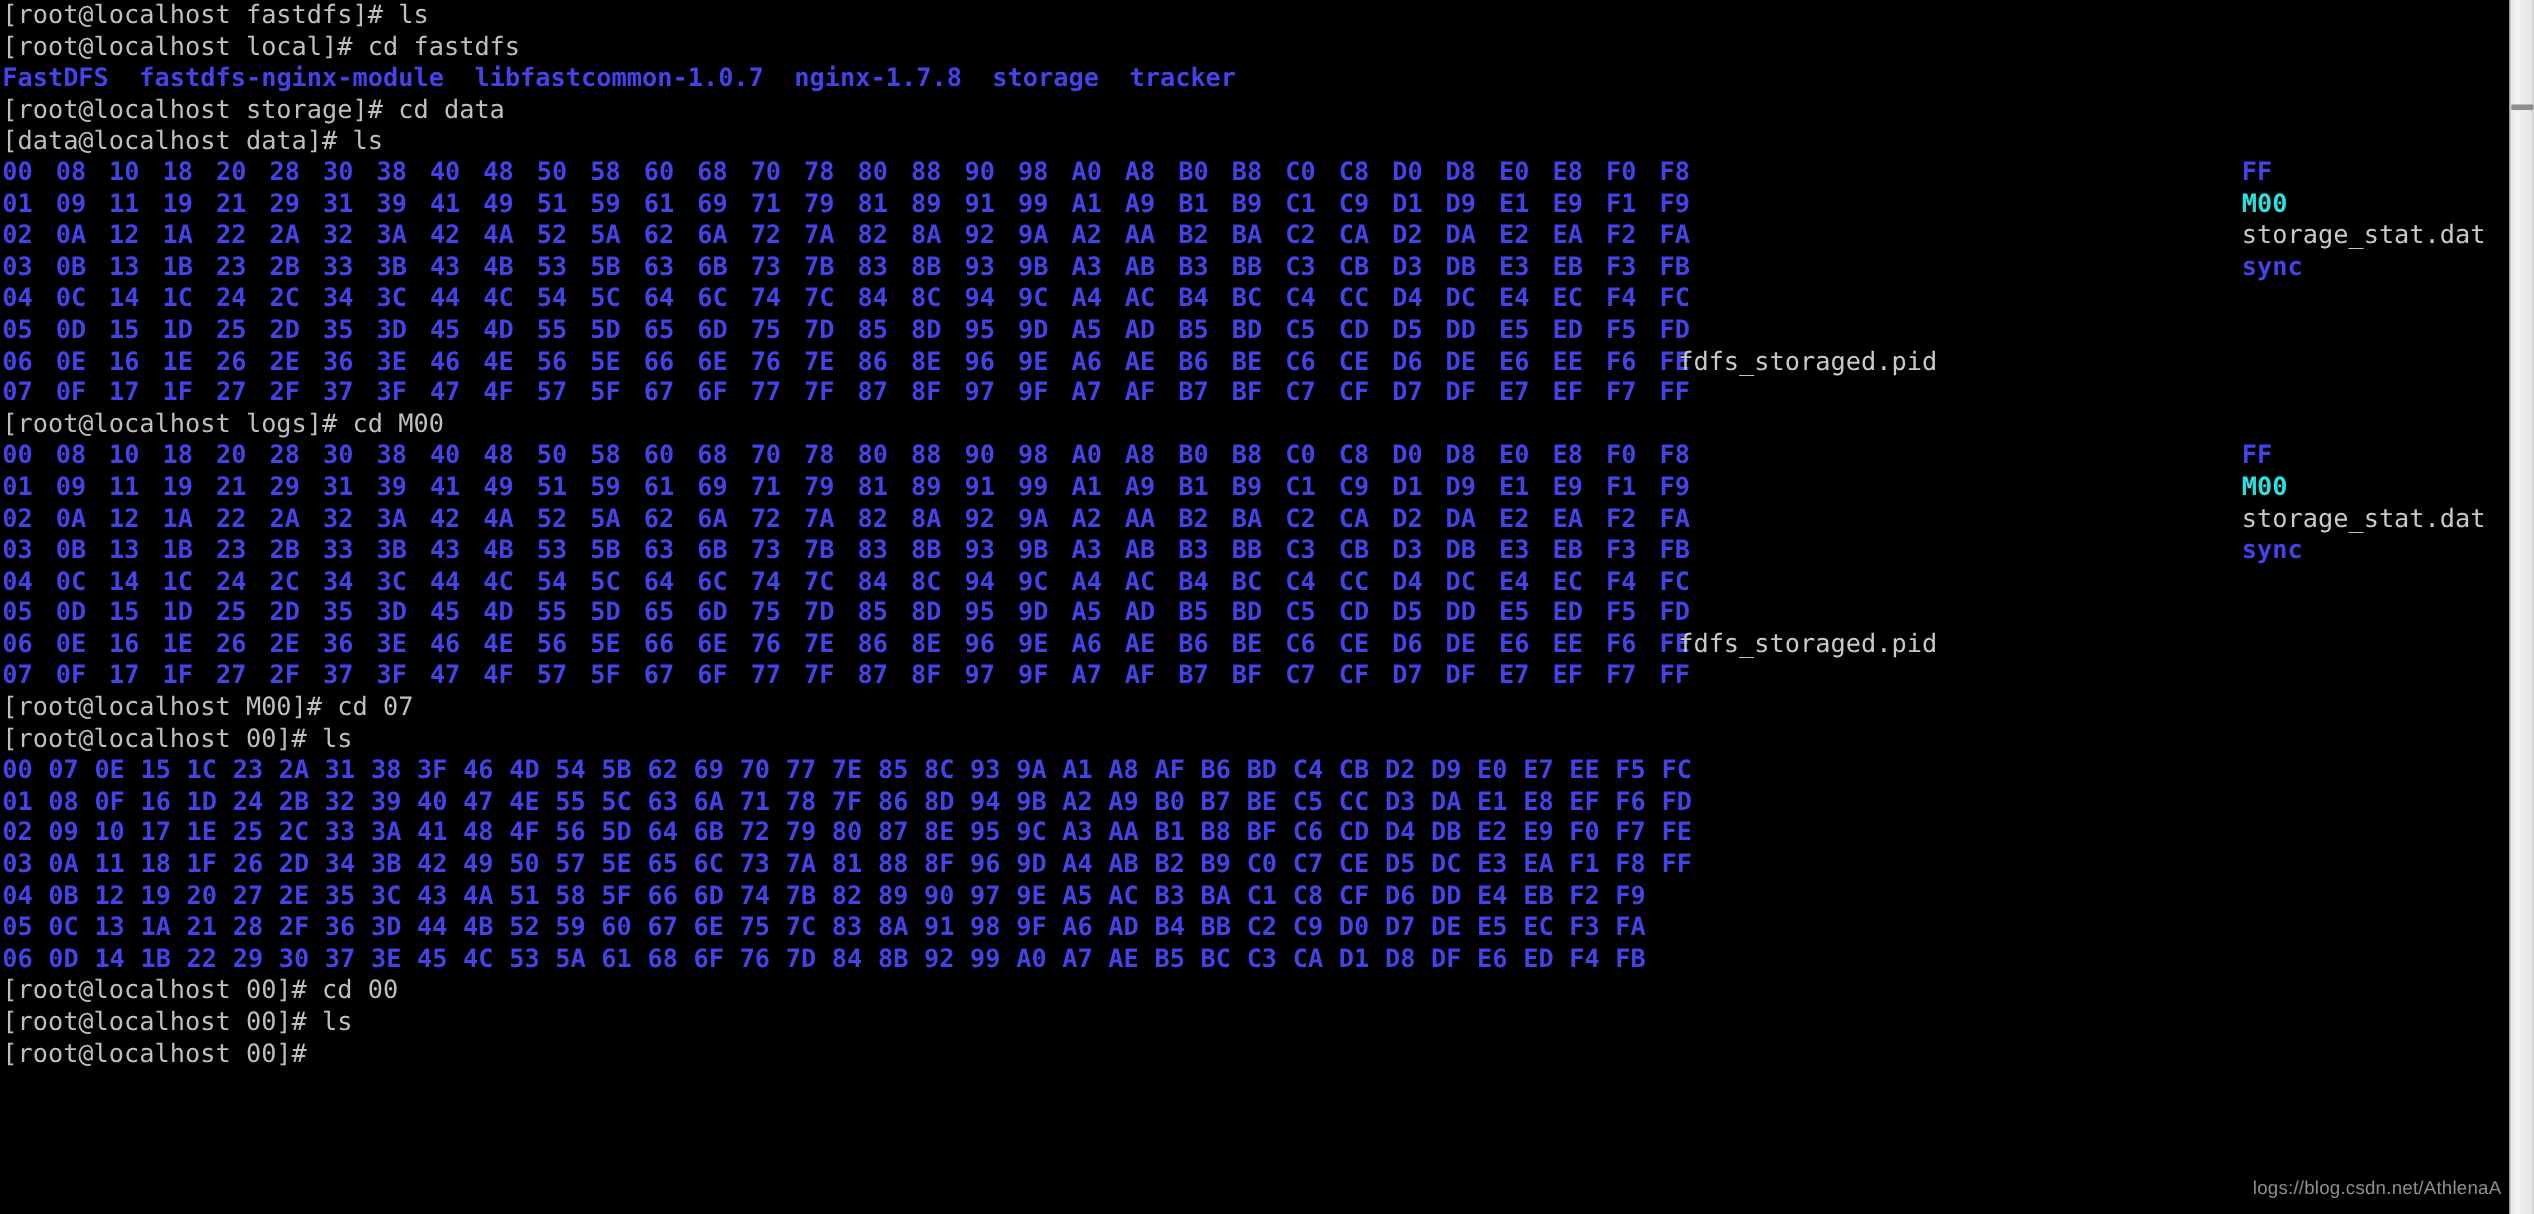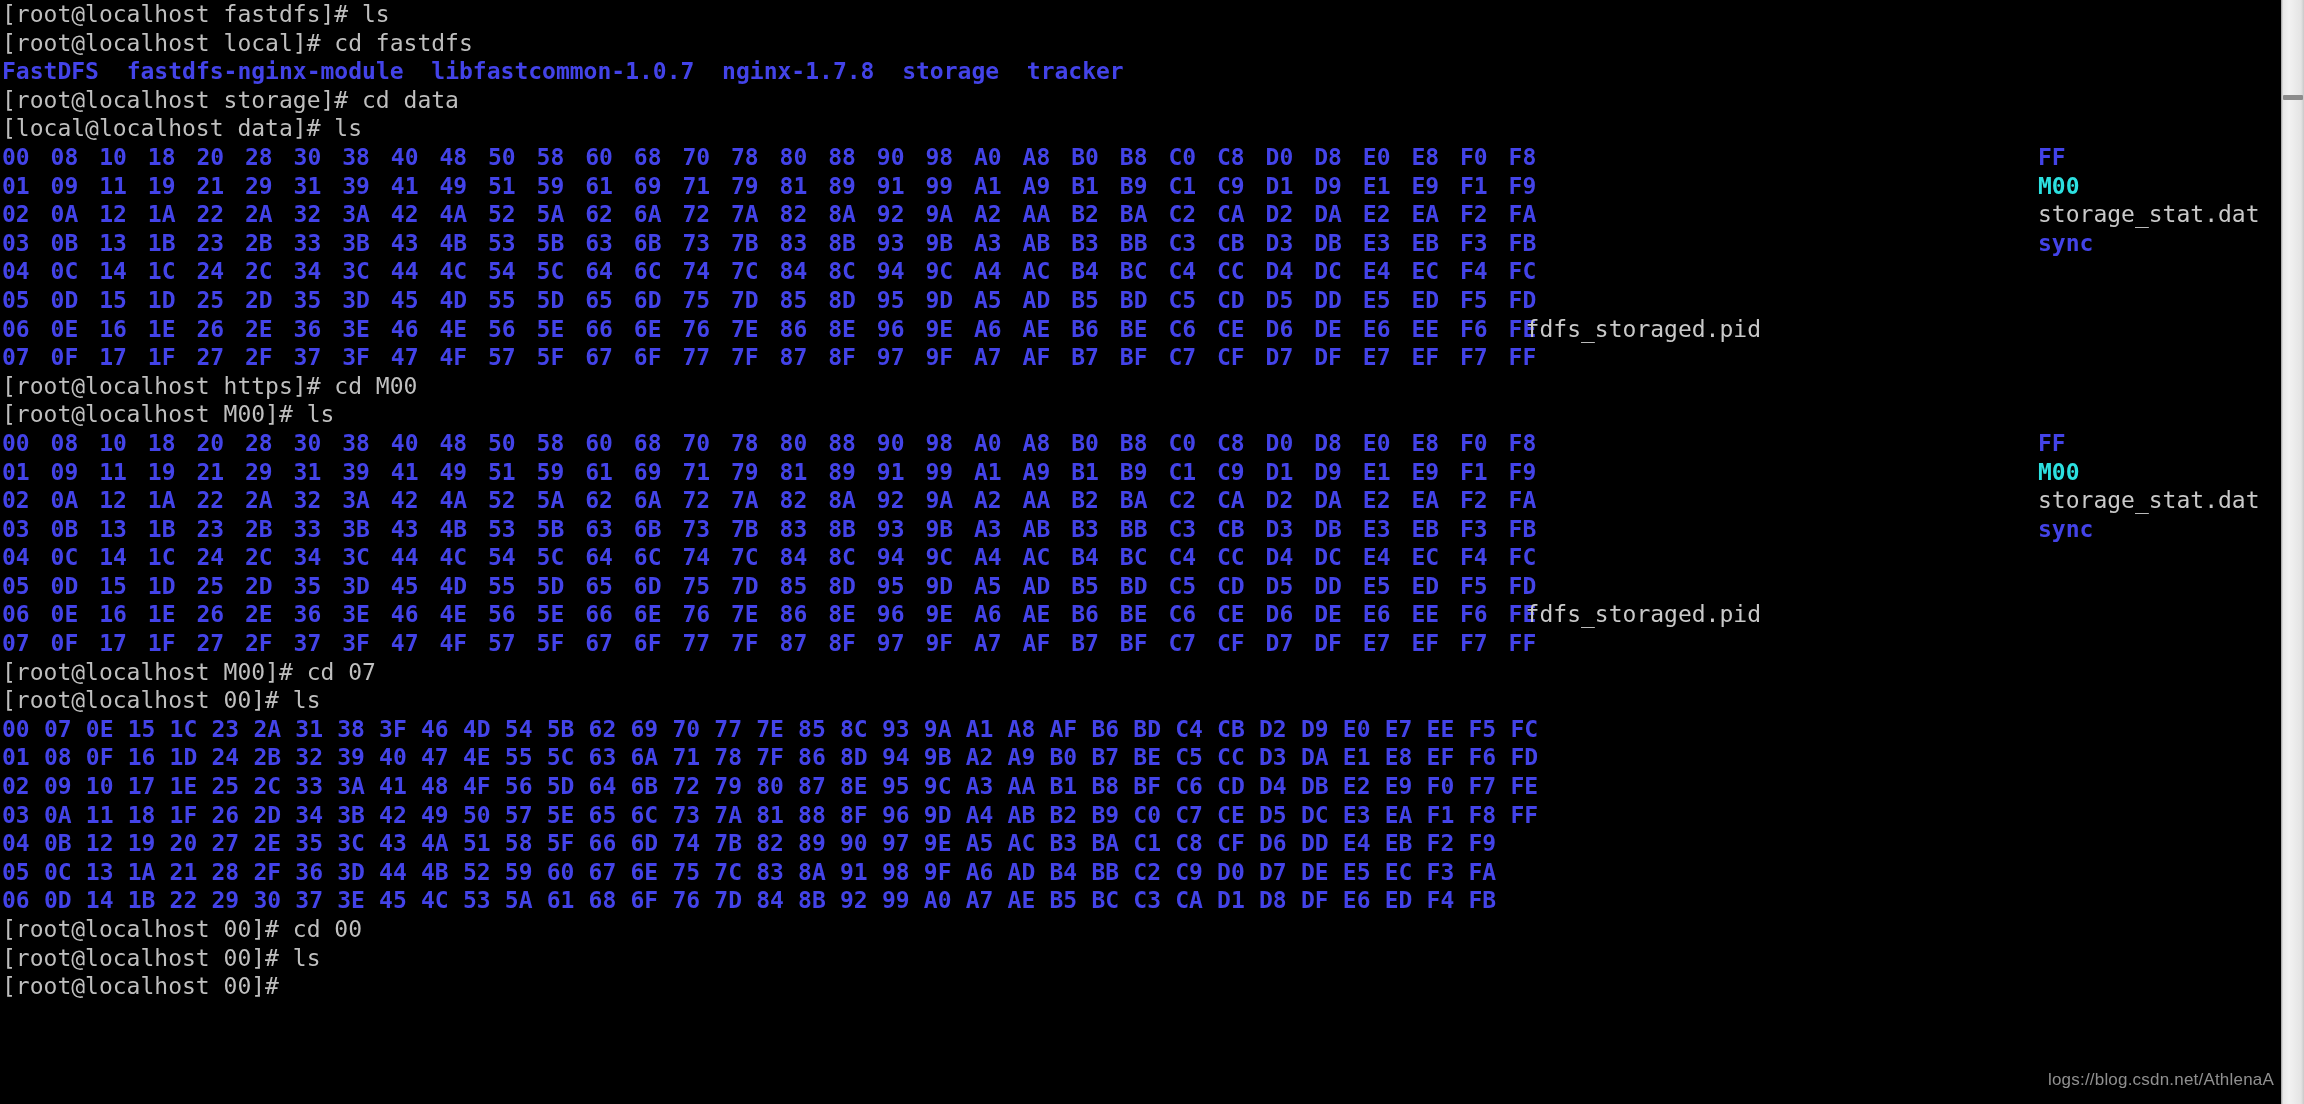--- a/index.html
+++ b/index.html
@@ -23,21 +23,21 @@
 </style>
 </head>
 <body>
 
 <div id="term">
   <div id="term-lines">
       <div class="line"><span class="prompt">[root@localhost fastdfs]# ls</span></div>
       <div class="line"><span class="prompt">[root@localhost local]# cd fastdfs</span></div>
       <div class="line"><span class="dir">FastDFS</span><span class="prompt">  </span><span class="dir">fastdfs-nginx-module</span><span class="prompt">  </span><span class="dir">libfastcommon-1.0.7</span><span class="prompt">  </span><span class="dir">nginx-1.7.8</span><span class="prompt">  </span><span class="dir">storage</span><span class="prompt">  </span><span class="dir">tracker</span></div>
       <div class="line"><span class="prompt">[root@localhost storage]# cd data</span></div>
-      <div class="line"><span class="prompt">[local@localhost data]# ls</span></div>
+      <div class="line"><span class="prompt">[data@localhost data]# ls</span></div>
       <div class="hexrow">
         <span class="hx" style="left: 2px;">00</span>
         <span class="hx" style="left: 50.6px;">08</span>
         <span class="hx" style="left: 99.2px;">10</span>
         <span class="hx" style="left: 147.8px;">18</span>
         <span class="hx" style="left: 196.4px;">20</span>
         <span class="hx" style="left: 245px;">28</span>
         <span class="hx" style="left: 293.6px;">30</span>
         <span class="hx" style="left: 342.2px;">38</span>
         <span class="hx" style="left: 390.8px;">40</span>
@@ -301,22 +301,21 @@
         <span class="hx" style="left: 1119.8px;">BF</span>
         <span class="hx" style="left: 1168.4px;">C7</span>
         <span class="hx" style="left: 1217px;">CF</span>
         <span class="hx" style="left: 1265.6px;">D7</span>
         <span class="hx" style="left: 1314.2px;">DF</span>
         <span class="hx" style="left: 1362.8px;">E7</span>
         <span class="hx" style="left: 1411.4px;">EF</span>
         <span class="hx" style="left: 1460px;">F7</span>
         <span class="hx" style="left: 1508.6px;">FF</span>
       </div>
-      <div class="line"><span class="prompt">[root@localhost https]# cd M00</span></div>
-      <div class="line"><span class="prompt">[root@localhost M00]# ls</span></div>
+      <div class="line"><span class="prompt">[root@localhost logs]# cd M00</span></div>
       <div class="hexrow">
         <span class="hx" style="left: 2px;">00</span>
         <span class="hx" style="left: 50.6px;">08</span>
         <span class="hx" style="left: 99.2px;">10</span>
         <span class="hx" style="left: 147.8px;">18</span>
         <span class="hx" style="left: 196.4px;">20</span>
         <span class="hx" style="left: 245px;">28</span>
         <span class="hx" style="left: 293.6px;">30</span>
         <span class="hx" style="left: 342.2px;">38</span>
         <span class="hx" style="left: 390.8px;">40</span>

